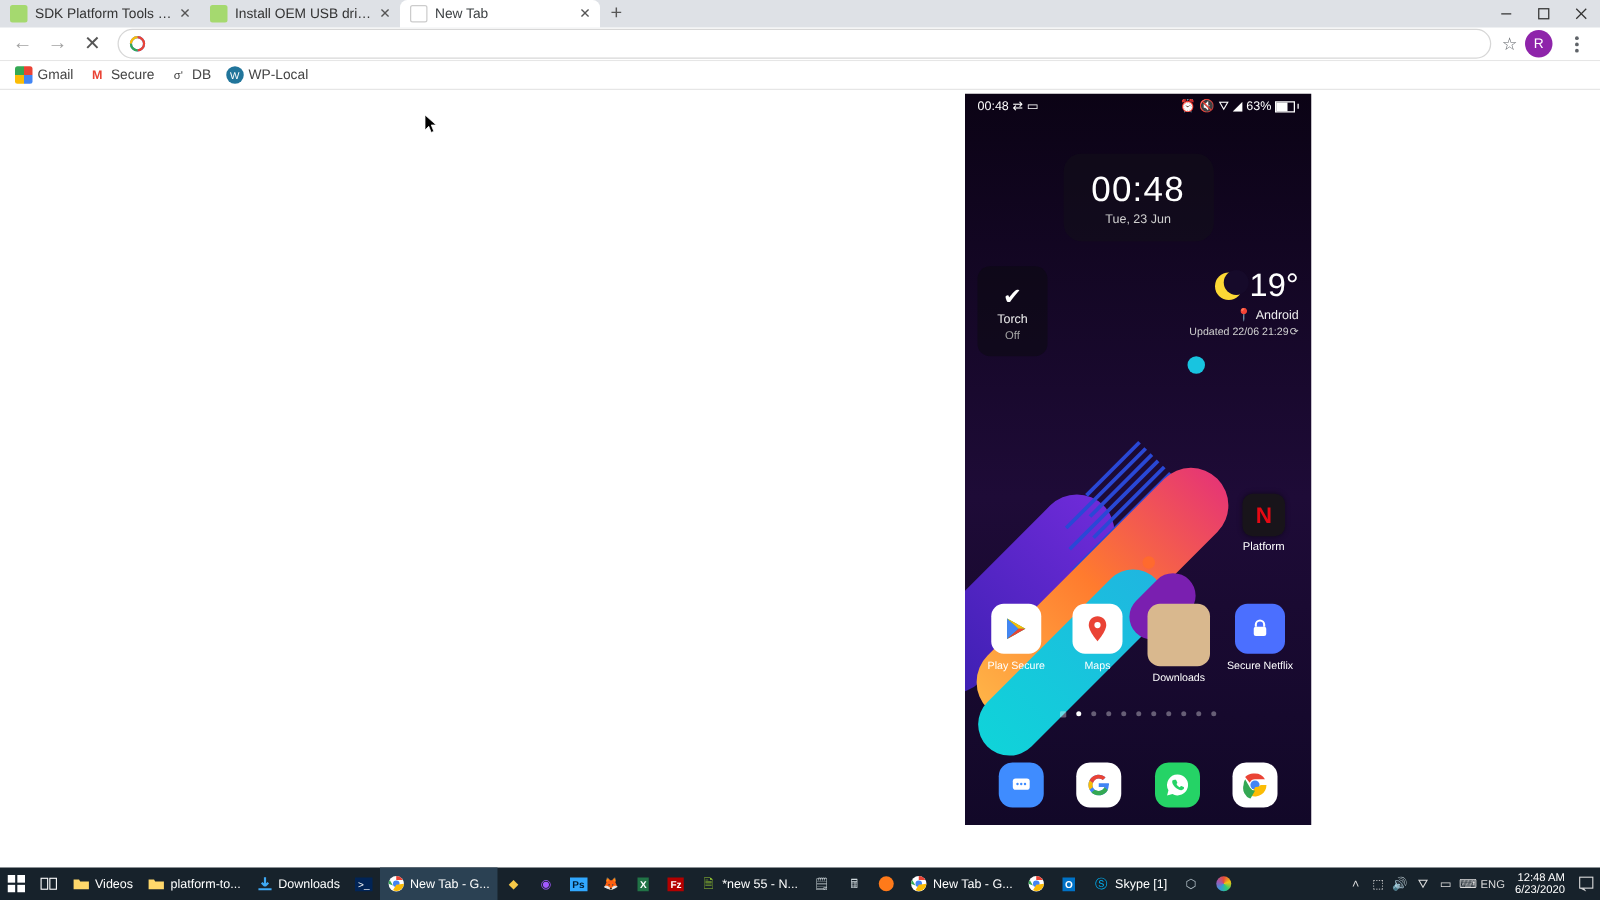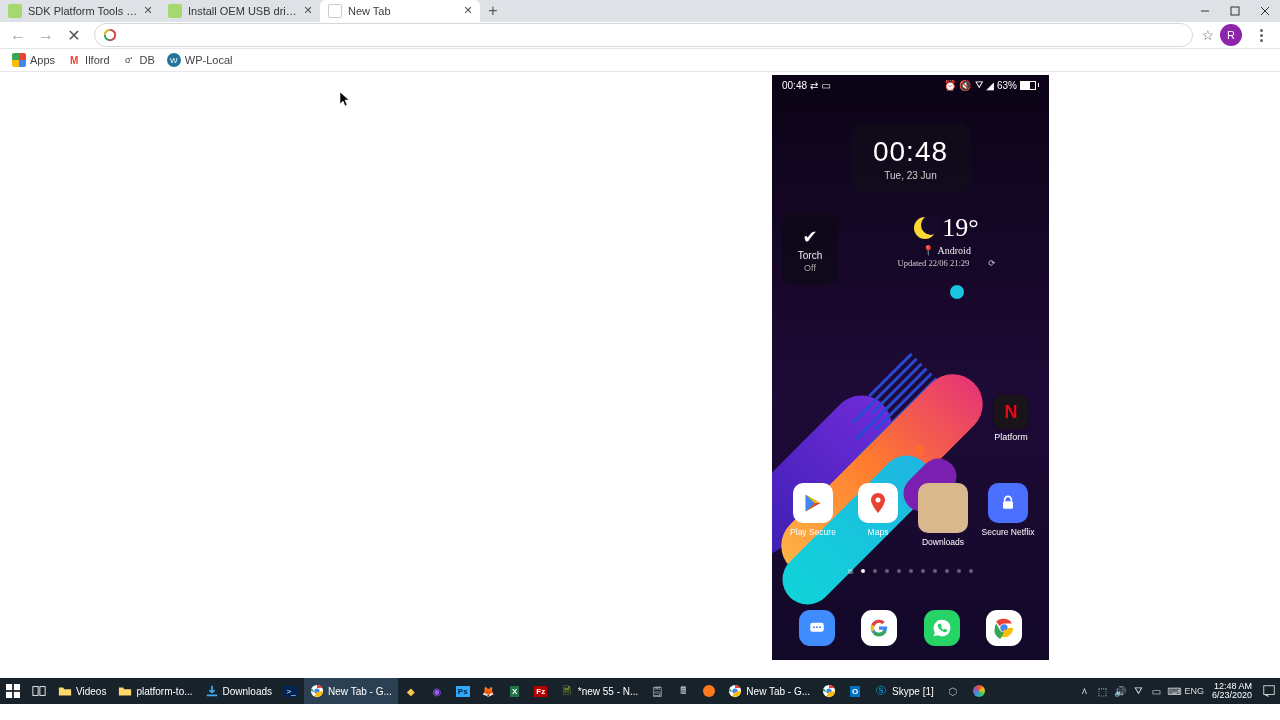--- a/index.html
+++ b/index.html
@@ -55,25 +55,25 @@
   .batt .cap{width:1px;height:4px;background:#fff;}
   
   .clockw{margin:28px auto 0;width:120px;height:70px;background:rgba(20,20,25,.42);border-radius:14px;display:flex;flex-direction:column;align-items:center;justify-content:center;}
   .clockw .big{font-size:28px;font-weight:300;letter-spacing:1px;}
   .clockw .small{font-size:10px;color:#cfcfcf;margin-top:2px;text-align:right;}
   
   .row2{margin-top:20px;display:flex;align-items:flex-start;padding:0 10px;gap:16px;}
   .torch{width:56px;height:72px;background:rgba(10,10,14,.5);border-radius:10px;display:flex;flex-direction:column;align-items:center;justify-content:center;font-size:10px;color:#eee;gap:2px;}
   .torch .ic{font-size:18px;color:#fff;}
   .torch .off{font-size:9px;color:#a5a5a5;}
-  .weather{flex:1;display:flex;flex-direction:column;align-items:center;font-family:Liberation Serif, serif;}
+  .weather{flex:1;display:flex;flex-direction:column;align-items:flex-end;}
   .weather .wrow{display:flex;align-items:center;gap:6px;}
   .weather .temp{font-size:26px;font-weight:300;}
   .weather .loc{font-size:10px;color:#eee;margin-top:2px;display:flex;align-items:center;gap:3px;}
-  .weather .updated{font-size:8.5px;color:#d0d0d0;margin-top:2px;display:flex;align-items:center;gap:19px;}
+  .weather .updated{font-size:8.5px;color:#d0d0d0;margin-top:2px;display:flex;align-items:center;gap:1px;}
   .moon{width:22px;height:22px;position:relative;}
   .moon::before{content:'';position:absolute;inset:0;border-radius:50%;background:#fdd835;}
   .moon::after{content:'';position:absolute;left:7px;top:-2px;width:20px;height:20px;border-radius:50%;background:#160a2a;}
   
   .netflix{position:absolute;right:14px;top:320px;width:48px;display:flex;flex-direction:column;align-items:center;gap:3px;}
   .netflix .nlogo{width:34px;height:34px;border-radius:8px;background:#18141a;display:flex;align-items:center;justify-content:center;color:#e50914;font-weight:bold;font-size:18px;box-shadow:0 0 4px rgba(0,0,0,.4);}
   .netflix .lbl{font-size:9px;color:#fff;}
   
   .approw{position:absolute;left:0;right:0;top:408px;display:flex;justify-content:space-evenly;}
   .app{width:48px;display:flex;flex-direction:column;align-items:center;gap:4px;}
@@ -94,21 +94,21 @@
   .dots span.home{border-radius:1px;width:5px;height:5px;}
   .dots span.active{background:#fff;}
   
   .dock{position:absolute;left:0;right:0;bottom:14px;display:flex;justify-content:space-evenly;}
   .dock .dic{width:36px;height:36px;border-radius:11px;display:flex;align-items:center;justify-content:center;font-size:18px;}
   .dic.msg{background:#3f8cff;color:#fff;}
   .dic.google{background:#fff;}
   .dic.wa{background:#25d366;color:#fff;font-size:20px;}
   .dic.chrome{background:#fff;}
   
-  .taskbar{position:absolute;left:0;bottom:16px;width:1280px;height:26px;background:#17222b;display:flex;align-items:center;color:#fff;font-size:10px;}
+  .taskbar{position:absolute;left:0;bottom:0;width:1280px;height:26px;background:#17222b;display:flex;align-items:center;color:#fff;font-size:10px;}
   .tb-l{display:flex;align-items:center;height:100%;}
   .tbtn{height:100%;display:flex;align-items:center;gap:4px;padding:0 6px;cursor:pointer;}
   .tbtn.active{background:#2b4153;}
   .tbtn .ic{width:14px;height:14px;display:flex;align-items:center;justify-content:center;}
   .tb-r{margin-left:auto;display:flex;align-items:center;height:100%;gap:2px;padding-right:2px;}
   .tray-ic{width:16px;height:16px;display:flex;align-items:center;justify-content:center;color:#ddd;font-size:10px;}
   .clock{display:flex;flex-direction:column;align-items:flex-end;line-height:1.05;font-size:9px;padding:0 6px;}
   .notif{width:18px;height:18px;display:flex;align-items:center;justify-content:center;}
   
   svg{display:block;}
@@ -175,25 +175,25 @@
     <div class="menu3">
         <span></span>
         <span></span>
         <span></span>
       </div>
   </div>
 
   <div class="bmbar">
     <div class="bm">
         <span class="ic" style="background:conic-gradient(#ea4335 0 25%,#4285f4 0 50%,#fbbc05 0 75%,#34a853 0);border-radius:2px;"></span>
-        <span>Apps</span>
+        <span>Gmail</span>
       </div>
     <div class="bm">
         <span class="ic" style="color:#ea4335;font-weight:bold;">M</span>
-        <span>Ilford</span>
+        <span>Secure</span>
       </div>
     <div class="bm">
         <span class="ic" style="font-size:9px;">σ'</span>
         <span>DB</span>
       </div>
     <div class="bm">
         <span class="ic" style="background:#21759b;color:#fff;border-radius:50%;font-size:8px;">W</span>
         <span>WP-Local</span>
       </div>
   </div>

